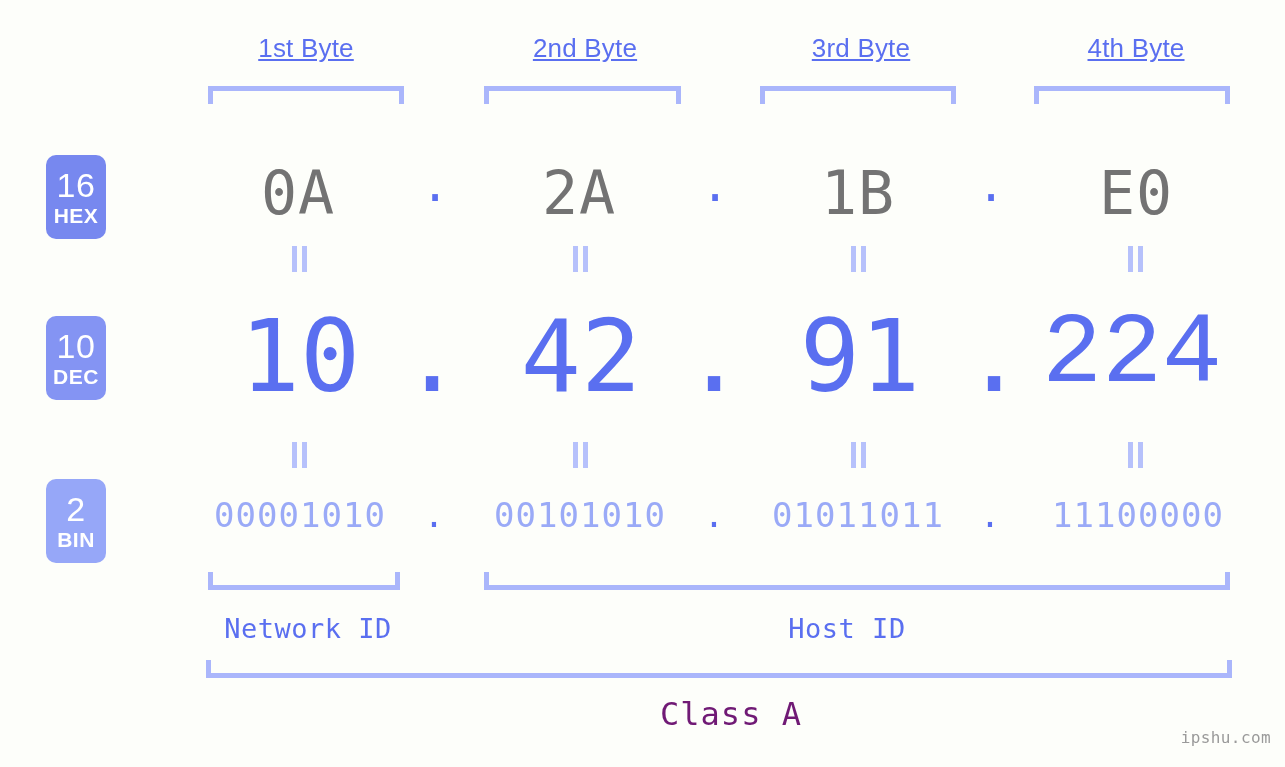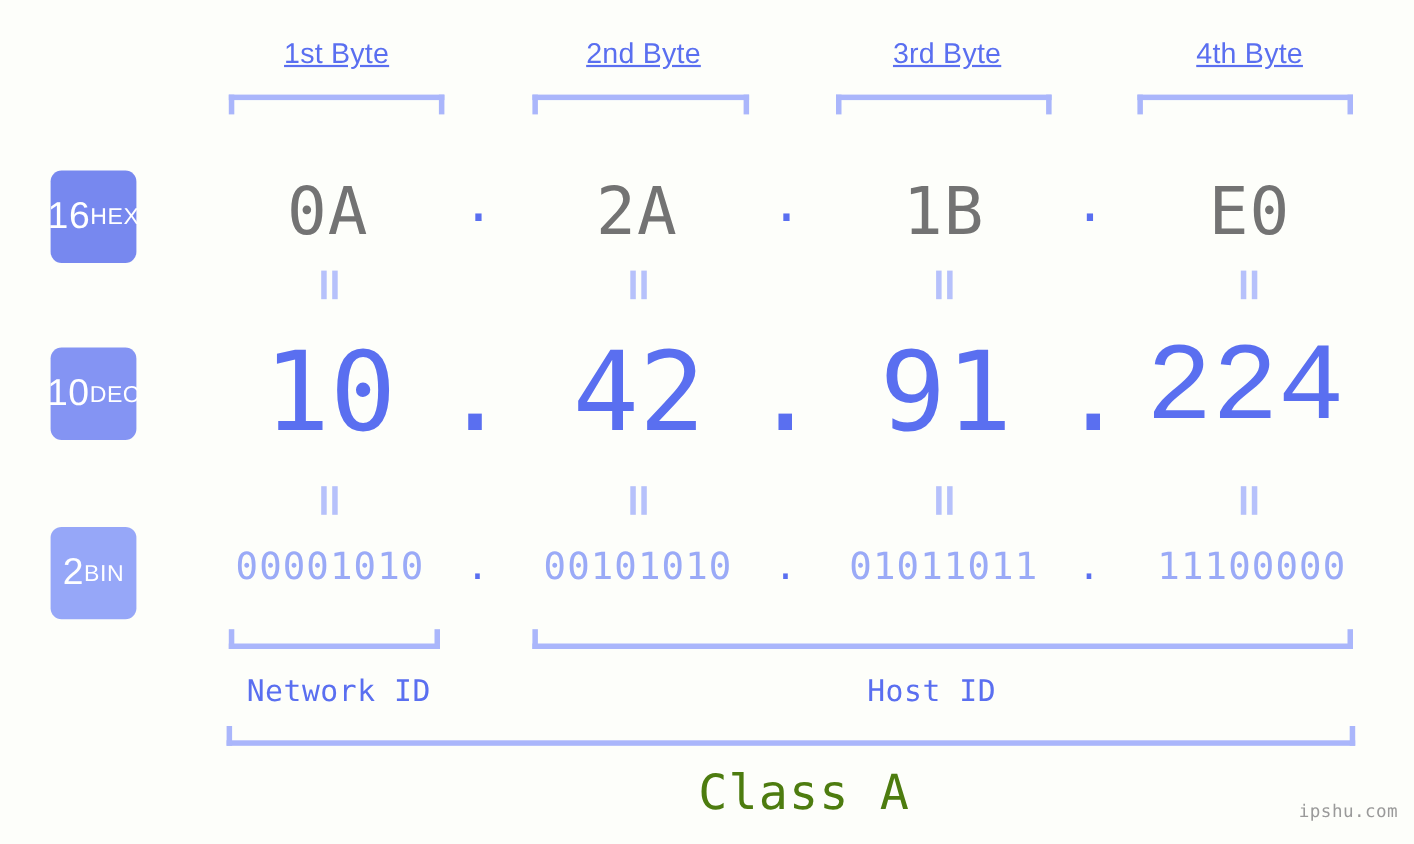--- a/index.html
+++ b/index.html
@@ -51,40 +51,40 @@
     border-left: 5px solid #aab6fb;
     border-right: 5px solid #aab6fb;
     border-top: 0;
     height: 18px;
   }
 
   
   .badge {
     position: absolute;
     left: 46px;
-    width: 78px;
+    width: 60px;
     height: 84px;
     border-radius: 10px;
     color: #ffffff;
     display: flex;
-    flex-direction: row;
+    flex-direction: column;
     align-items: center;
     justify-content: center;
     font-family: "Liberation Sans", sans-serif;
     line-height: 1;
   }
   .badge .num {
     font-size: 34px;
     font-weight: 400;
     letter-spacing: 0.5px;
     margin-bottom: 3px;
   }
   .badge .nm {
     font-size: 21px;
-    font-weight: 400;
+    font-weight: 700;
     letter-spacing: 0.5px;
   }
   #badge-hex { top: 155px; background: #7788ef; }
   #badge-dec { top: 316px; background: #8494f3; }
   #badge-bin { top: 479px; background: #96a7f8; }
 
   
   .row-val {
     position: absolute;
     text-align: center;
@@ -146,22 +146,22 @@
     font-family: "DejaVu Sans Mono", monospace;
     font-size: 27px;
     color: #5a6ff0;
     letter-spacing: 0.5px;
   }
   #class-label {
     position: absolute;
     text-align: center;
     white-space: nowrap;
     font-family: "DejaVu Sans Mono", monospace;
-    font-size: 44px;
-    color: #4d7c0f;
+    font-size: 32px;
+    color: #701a75;
     letter-spacing: 1px;
   }
 
   
   #watermark {
     position: absolute;
     right: 14px;
     bottom: 20px;
     font-family: "DejaVu Sans Mono", monospace;
     font-size: 16px;

